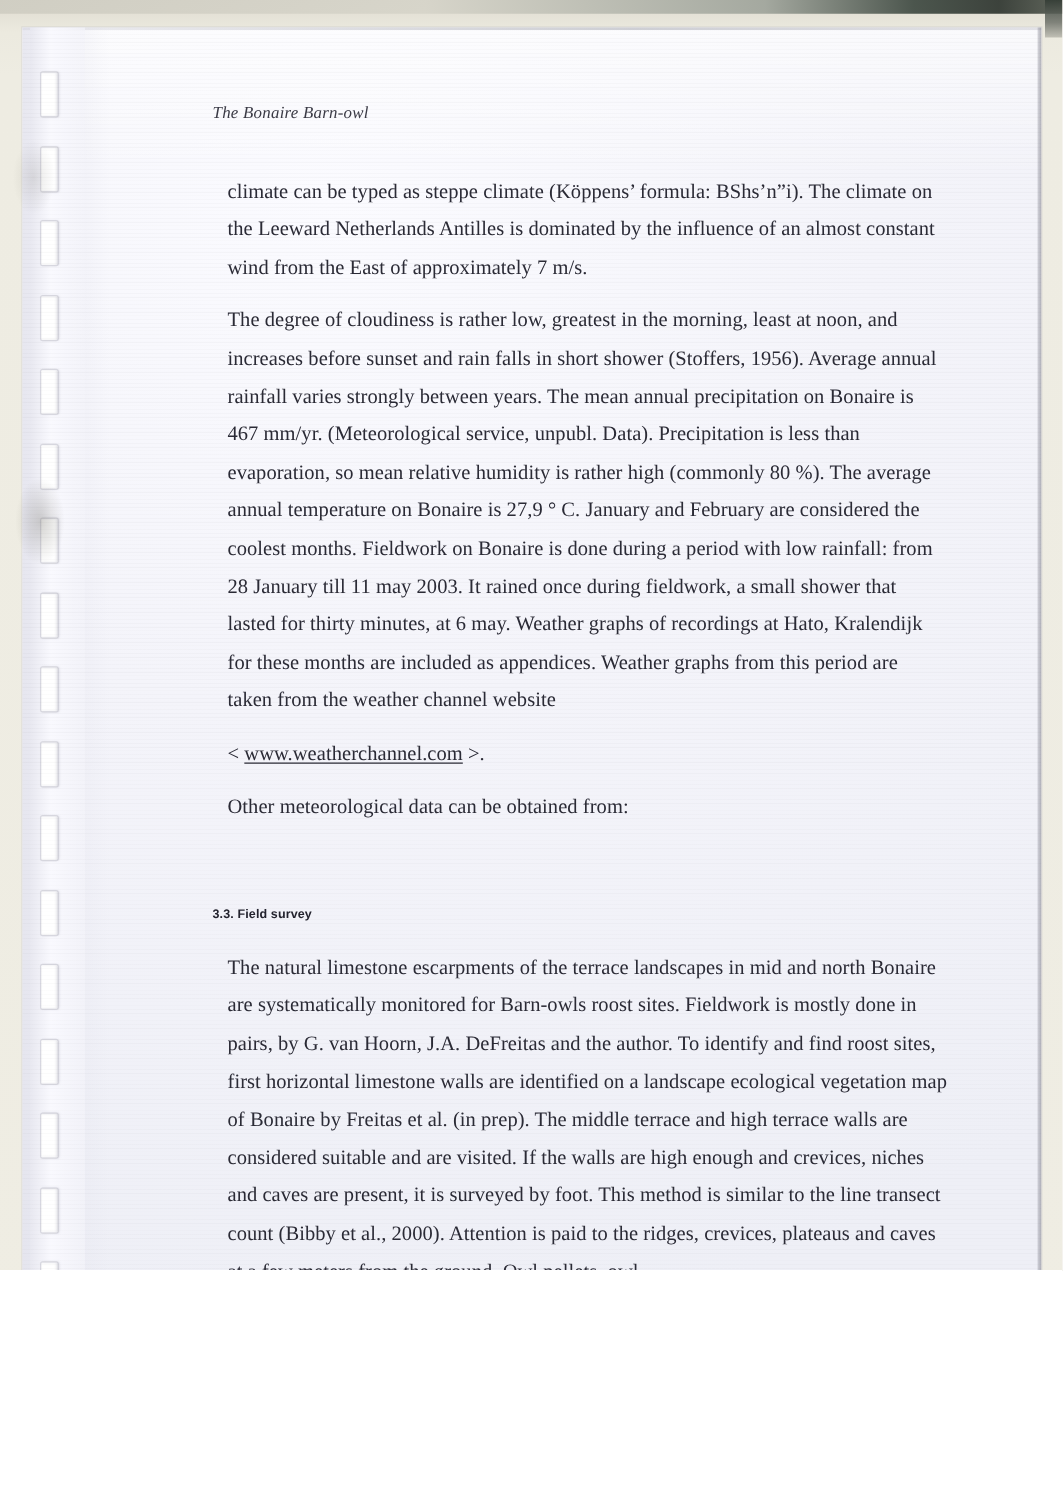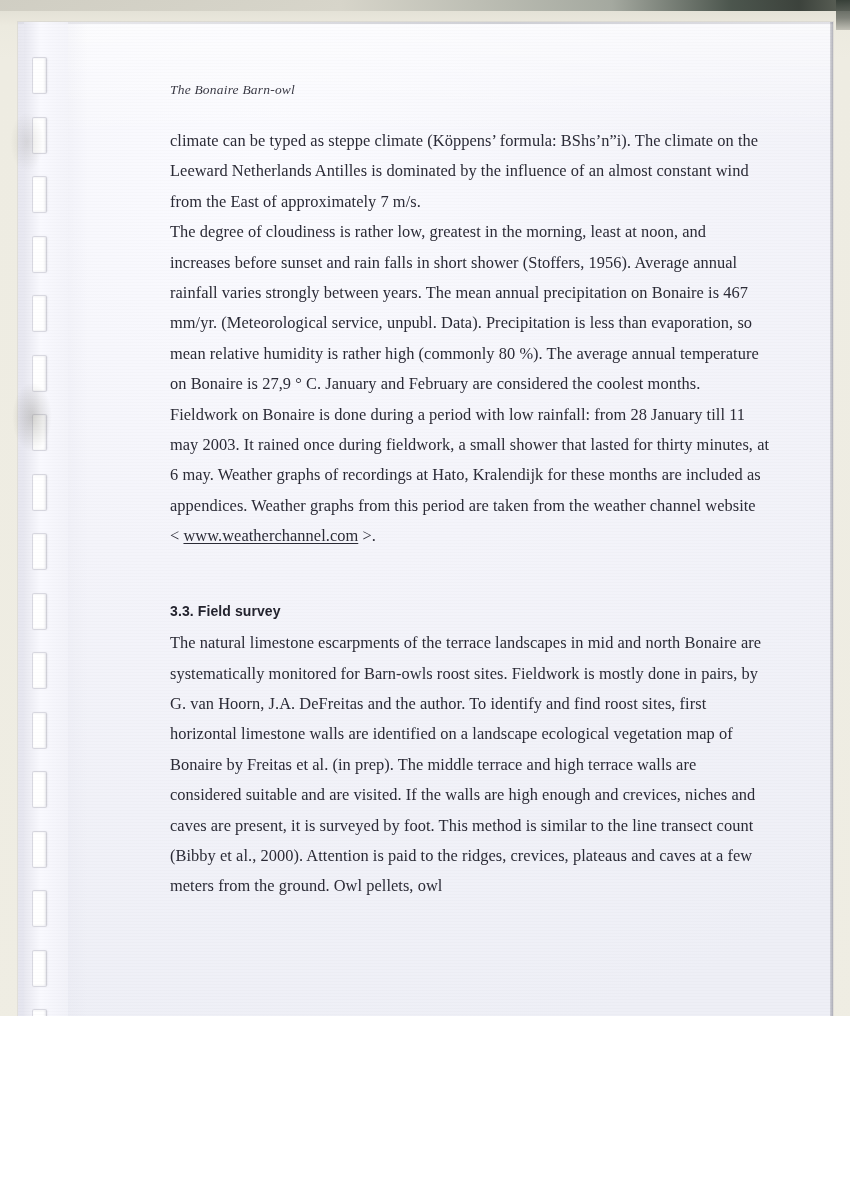--- a/index.html
+++ b/index.html
@@ -133,26 +133,26 @@
     top: 104px;
     width: 600px;
     font-size: 16.4px;
     line-height: 30.4px;
     color: #2b2b36;
     letter-spacing: .05px;
   }
   .body-copy p {
     margin: 0;
   }
-  .body-copy p.tight { margin: 0; }
+  .body-copy p.tight { margin: 12px; }
   .gap-before-head { height: 44px; }
   h3.section-head {
     margin: 0 0 2px 0;
     font-family: "Liberation Sans", "DejaVu Sans", sans-serif;
-    font-size: 14px;
+    font-size: 10px;
     font-weight: bold;
     color: #23232e;
     line-height: 30.4px;
     letter-spacing: .1px;
   }
   .u {
     text-decoration: underline;
     text-underline-offset: 2px;
     text-align: right;
   }
@@ -226,20 +226,21 @@
       <div class="body-copy">
 
         <p class="tight">climate can be typed as steppe climate (Köppens’ formula: BShs’n”i). The climate on the Leeward Netherlands Antilles is dominated by the influence of an almost constant wind from the East of approximately 7 m/s.</p>
 
         <p class="tight">The degree of cloudiness is rather low, greatest in the morning, least at noon, and increases before sunset and rain falls in short shower (Stoffers, 1956). Average annual rainfall varies strongly between years. The mean annual precipitation on Bonaire is 467 mm/yr. (Meteorological service, unpubl. Data). Precipitation is less than evaporation, so  mean relative humidity is rather high (commonly 80 %). The average annual temperature on Bonaire is 27,9 ° C. January and February are considered the coolest months. Fieldwork on Bonaire is done during a period with low rainfall: from 28 January till 11 may 2003. It rained once during fieldwork, a small shower that lasted for thirty minutes, at 6 may. Weather graphs of recordings at Hato, Kralendijk for these months are included as appendices. Weather graphs from this period are taken from the weather channel website</p>
 
         <p class="tight">
           <span>&lt; </span><a class="u" href="#" style="color:#2b2b36;">www.weatherchannel.com</a><span> &gt;.</span>
         </p>
 
+        <p class="tight">Other meteorological data can be obtained from:</p>
 
 
 
         <div class="gap-before-head"></div>
 
         <h3 class="section-head">3.3. Field survey</h3>
 
         <p class="tight">The natural limestone escarpments of the terrace landscapes in mid and north Bonaire are systematically monitored for Barn-owls roost sites. Fieldwork is mostly done in pairs, by G. van Hoorn, J.A. DeFreitas and the author. To identify and find roost sites, first horizontal limestone walls are identified on a landscape ecological vegetation map of Bonaire by Freitas et al. (in prep). The middle terrace and high terrace walls are considered suitable and are visited. If the walls are high enough and crevices, niches and caves are present, it is surveyed by foot. This method is similar to the line transect count (Bibby et al., 2000). Attention is paid to the ridges, crevices, plateaus and caves at a few meters from the ground. Owl pellets, owl</p>
 
       </div>

